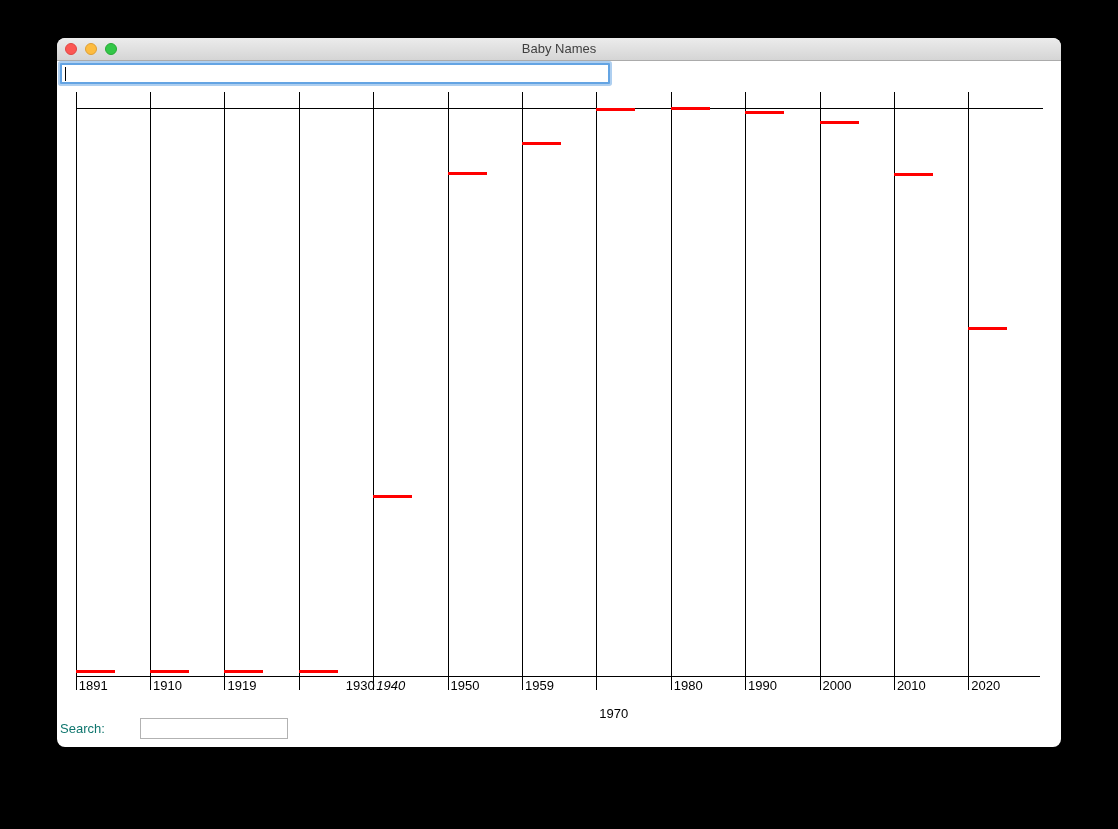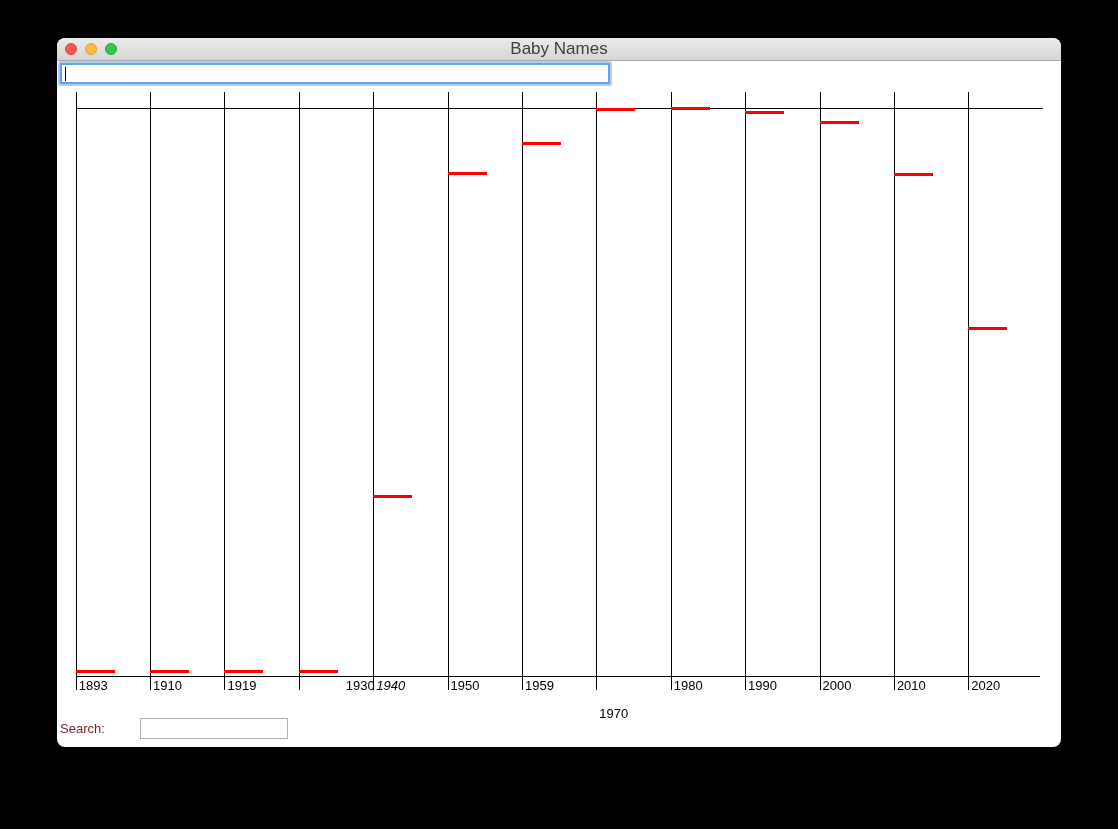--- a/index.html
+++ b/index.html
@@ -44,21 +44,21 @@
   }
   .tl.close { background: #fc5753; border: 1px solid #df4744; }
   .tl.min   { background: #fdbc40; border: 1px solid #de9f34; }
   .tl.max   { background: #33c748; border: 1px solid #27aa35; }
   .title-text {
     position: absolute;
     left: 0; right: 0; top: 0;
     height: 22px;
     line-height: 22px;
     text-align: center;
-    font-size: 17px;
+    font-size: 13px;
     color: #3f3f3f;
   }
   .name-entry {
     position: absolute;
     left: 3px;
     top: 25px;
     width: 540px;
     height: 17px;
     background: #fff;
     border: 2px solid #64a4e3;
@@ -101,21 +101,21 @@
     position: absolute;
     font-size: 13px;
     color: #000;
     white-space: nowrap;
   }
   .search-row-label {
     position: absolute;
     left: 3px;
     top: 683px;
     font-size: 13px;
-    color: #7f1d1d;
+    color: #0f766e;
   }
   .search-entry {
     position: absolute;
     left: 83px;
     top: 680px;
     width: 140px;
     height: 19px;
     border: 1px solid #b2b2b2;
     background: #fff;
     border-radius: 0;
@@ -139,21 +139,21 @@
     <div class="title-text">Baby Names</div>
   </div>
 
   <input class="name-entry" type="text" placeholder="" style="">
   <div class="caret"></div>
 
   <div class="chart" id="chart">
       <div class="hline" style="left: 18.7px; top: 70px; width: 967.3px;"></div>
       <div class="hline" style="left: 18.7px; top: 638px; width: 964.3px;"></div>
       <div class="gridline" style="left: 18.7px; top: 54px; height: 598px;"></div>
-      <div class="year-label" style="left: 21.7px; top: 640px;">1893</div>
+      <div class="year-label" style="left: 21.7px; top: 640px;">1891</div>
       <div class="rank-dash" style="left: 18.7px; top: 631.67px; width: 39px; background: rgb(255, 0, 0);"></div>
       <div class="gridline" style="left: 93.08px; top: 54px; height: 598px;"></div>
       <div class="year-label" style="left: 96.08px; top: 640px;">1910</div>
       <div class="rank-dash" style="left: 93.08px; top: 631.67px; width: 39px; background: rgb(255, 0, 0);"></div>
       <div class="gridline" style="left: 167.46px; top: 54px; height: 598px;"></div>
       <div class="year-label" style="left: 170.46px; top: 640px;">1919</div>
       <div class="rank-dash" style="left: 167.46px; top: 631.67px; width: 39px; background: rgb(255, 0, 0);"></div>
       <div class="gridline" style="left: 241.84px; top: 54px; height: 598px;"></div>
       <div class="year-label" style="left: 244.84px; top: 640px; margin-left: 44px;">1930</div>
       <div class="rank-dash" style="left: 241.84px; top: 631.67px; width: 39px; background: rgb(255, 0, 0);"></div>

